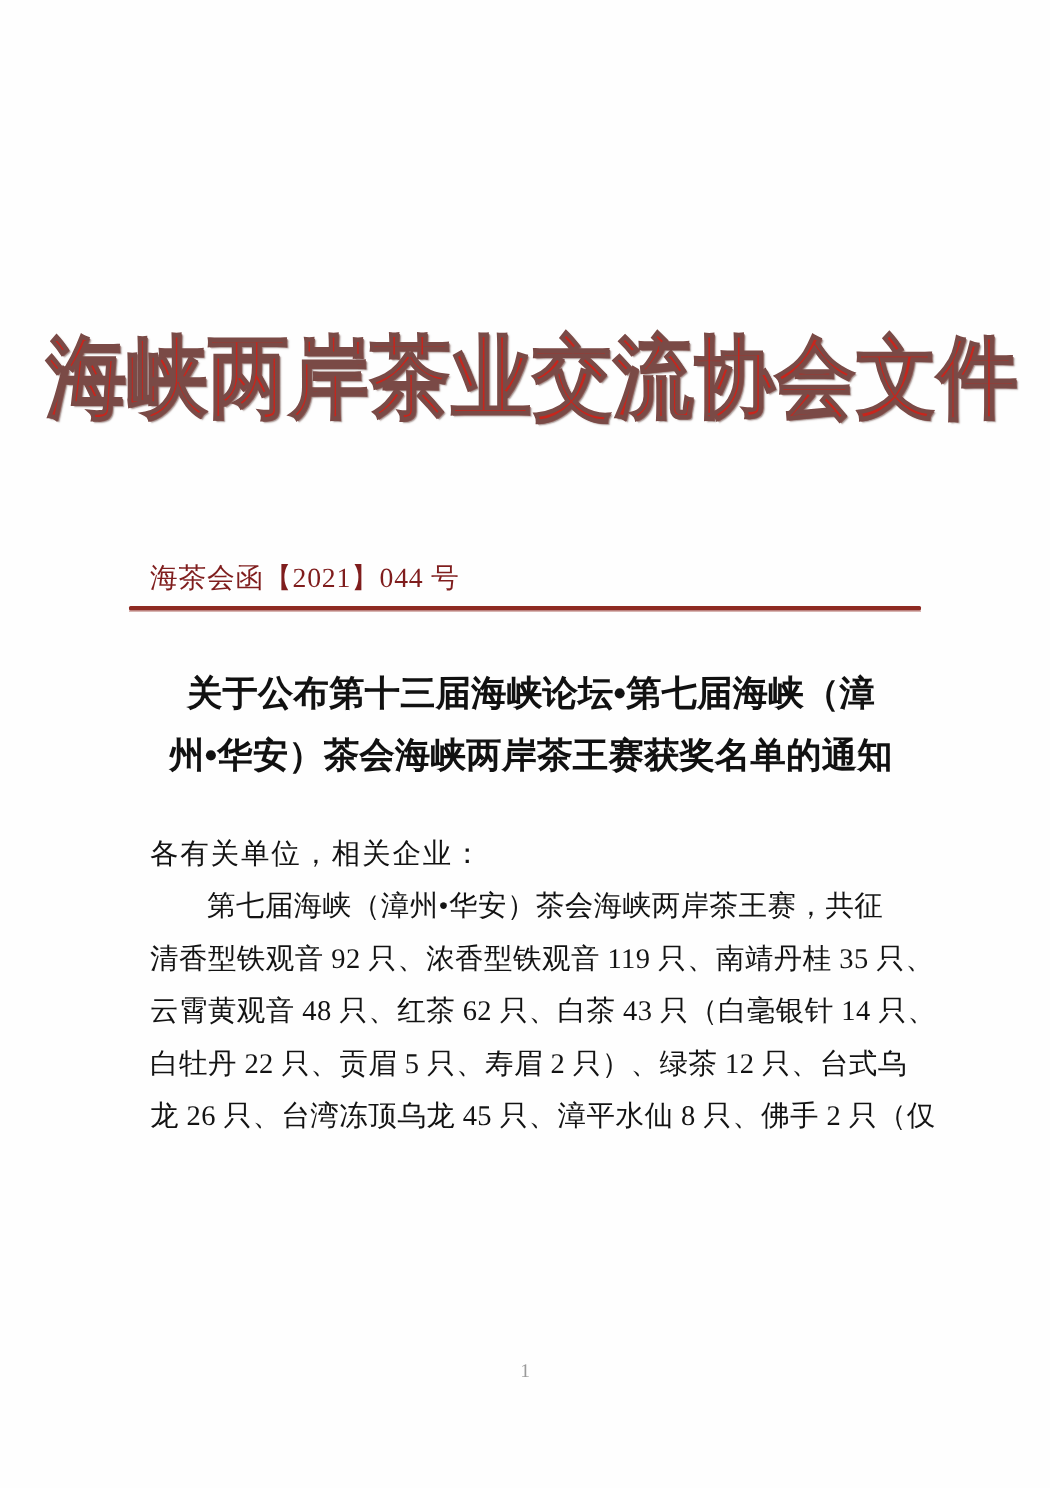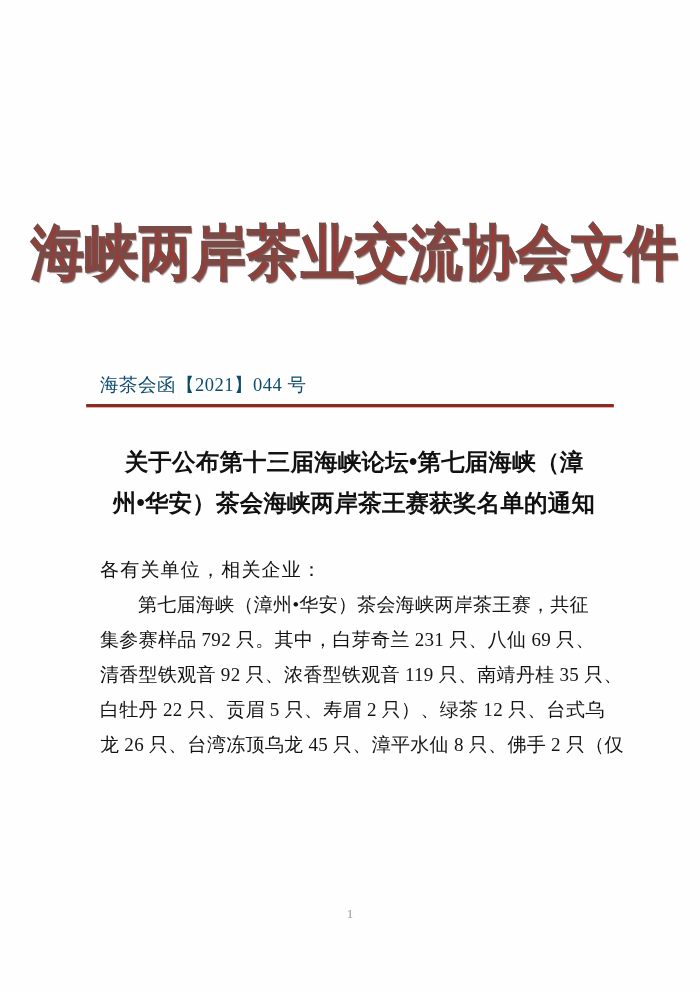--- a/index.html
+++ b/index.html
@@ -52,21 +52,21 @@
   
   .docnum-row {
     position: absolute;
     left: 100px;
     right: 100px;
     top: 372px;
     display: flex;
     justify-content: space-between;
     align-items: baseline;
     font-size: 18.5px;
-    color: #0c4a6e;
+    color: #7f1d1d;
     letter-spacing: 0.5px;
     font-family: "Liberation Serif", "DejaVu Serif", serif;
   }
   .docnum-left { white-space: nowrap; }
   .docnum-right { white-space: nowrap; }
 
   
   .red-rule {
     position: absolute;
     left: 86px;
@@ -151,21 +151,21 @@
   <div class="red-rule"></div>
 
   <div class="notice-title">
     <span class="tl">关于公布第十三届海峡论坛•第七届海峡（漳</span>
     <span class="tl">州•华安）茶会海峡两岸茶王赛获奖名单的通知</span>
   </div>
 
   <div class="body-block">
     <div class="body-line salutation">各有关单位，相关企业：</div>
     <div class="body-line" style="text-indent:38px;">第七届海峡（漳州•华安）茶会海峡两岸茶王赛，共征</div>
-    <div class="body-line">集参赛样品 792 只。其中，白芽奇兰 231 只、八仙 69 只、</div>
     <div class="body-line">清香型铁观音 92 只、浓香型铁观音 119 只、南靖丹桂 35 只、</div>
+    <div class="body-line">云霄黄观音 48 只、红茶 62 只、白茶 43 只（白毫银针 14 只、</div>
     <div class="body-line">白牡丹 22 只、贡眉 5 只、寿眉 2 只）、绿茶 12 只、台式乌</div>
     <div class="body-line">龙 26 只、台湾冻顶乌龙 45 只、漳平水仙 8 只、佛手 2 只（仅</div>
   </div>
 
   <div class="page-number">1</div>
 
 </div>
 
 </body></html>

